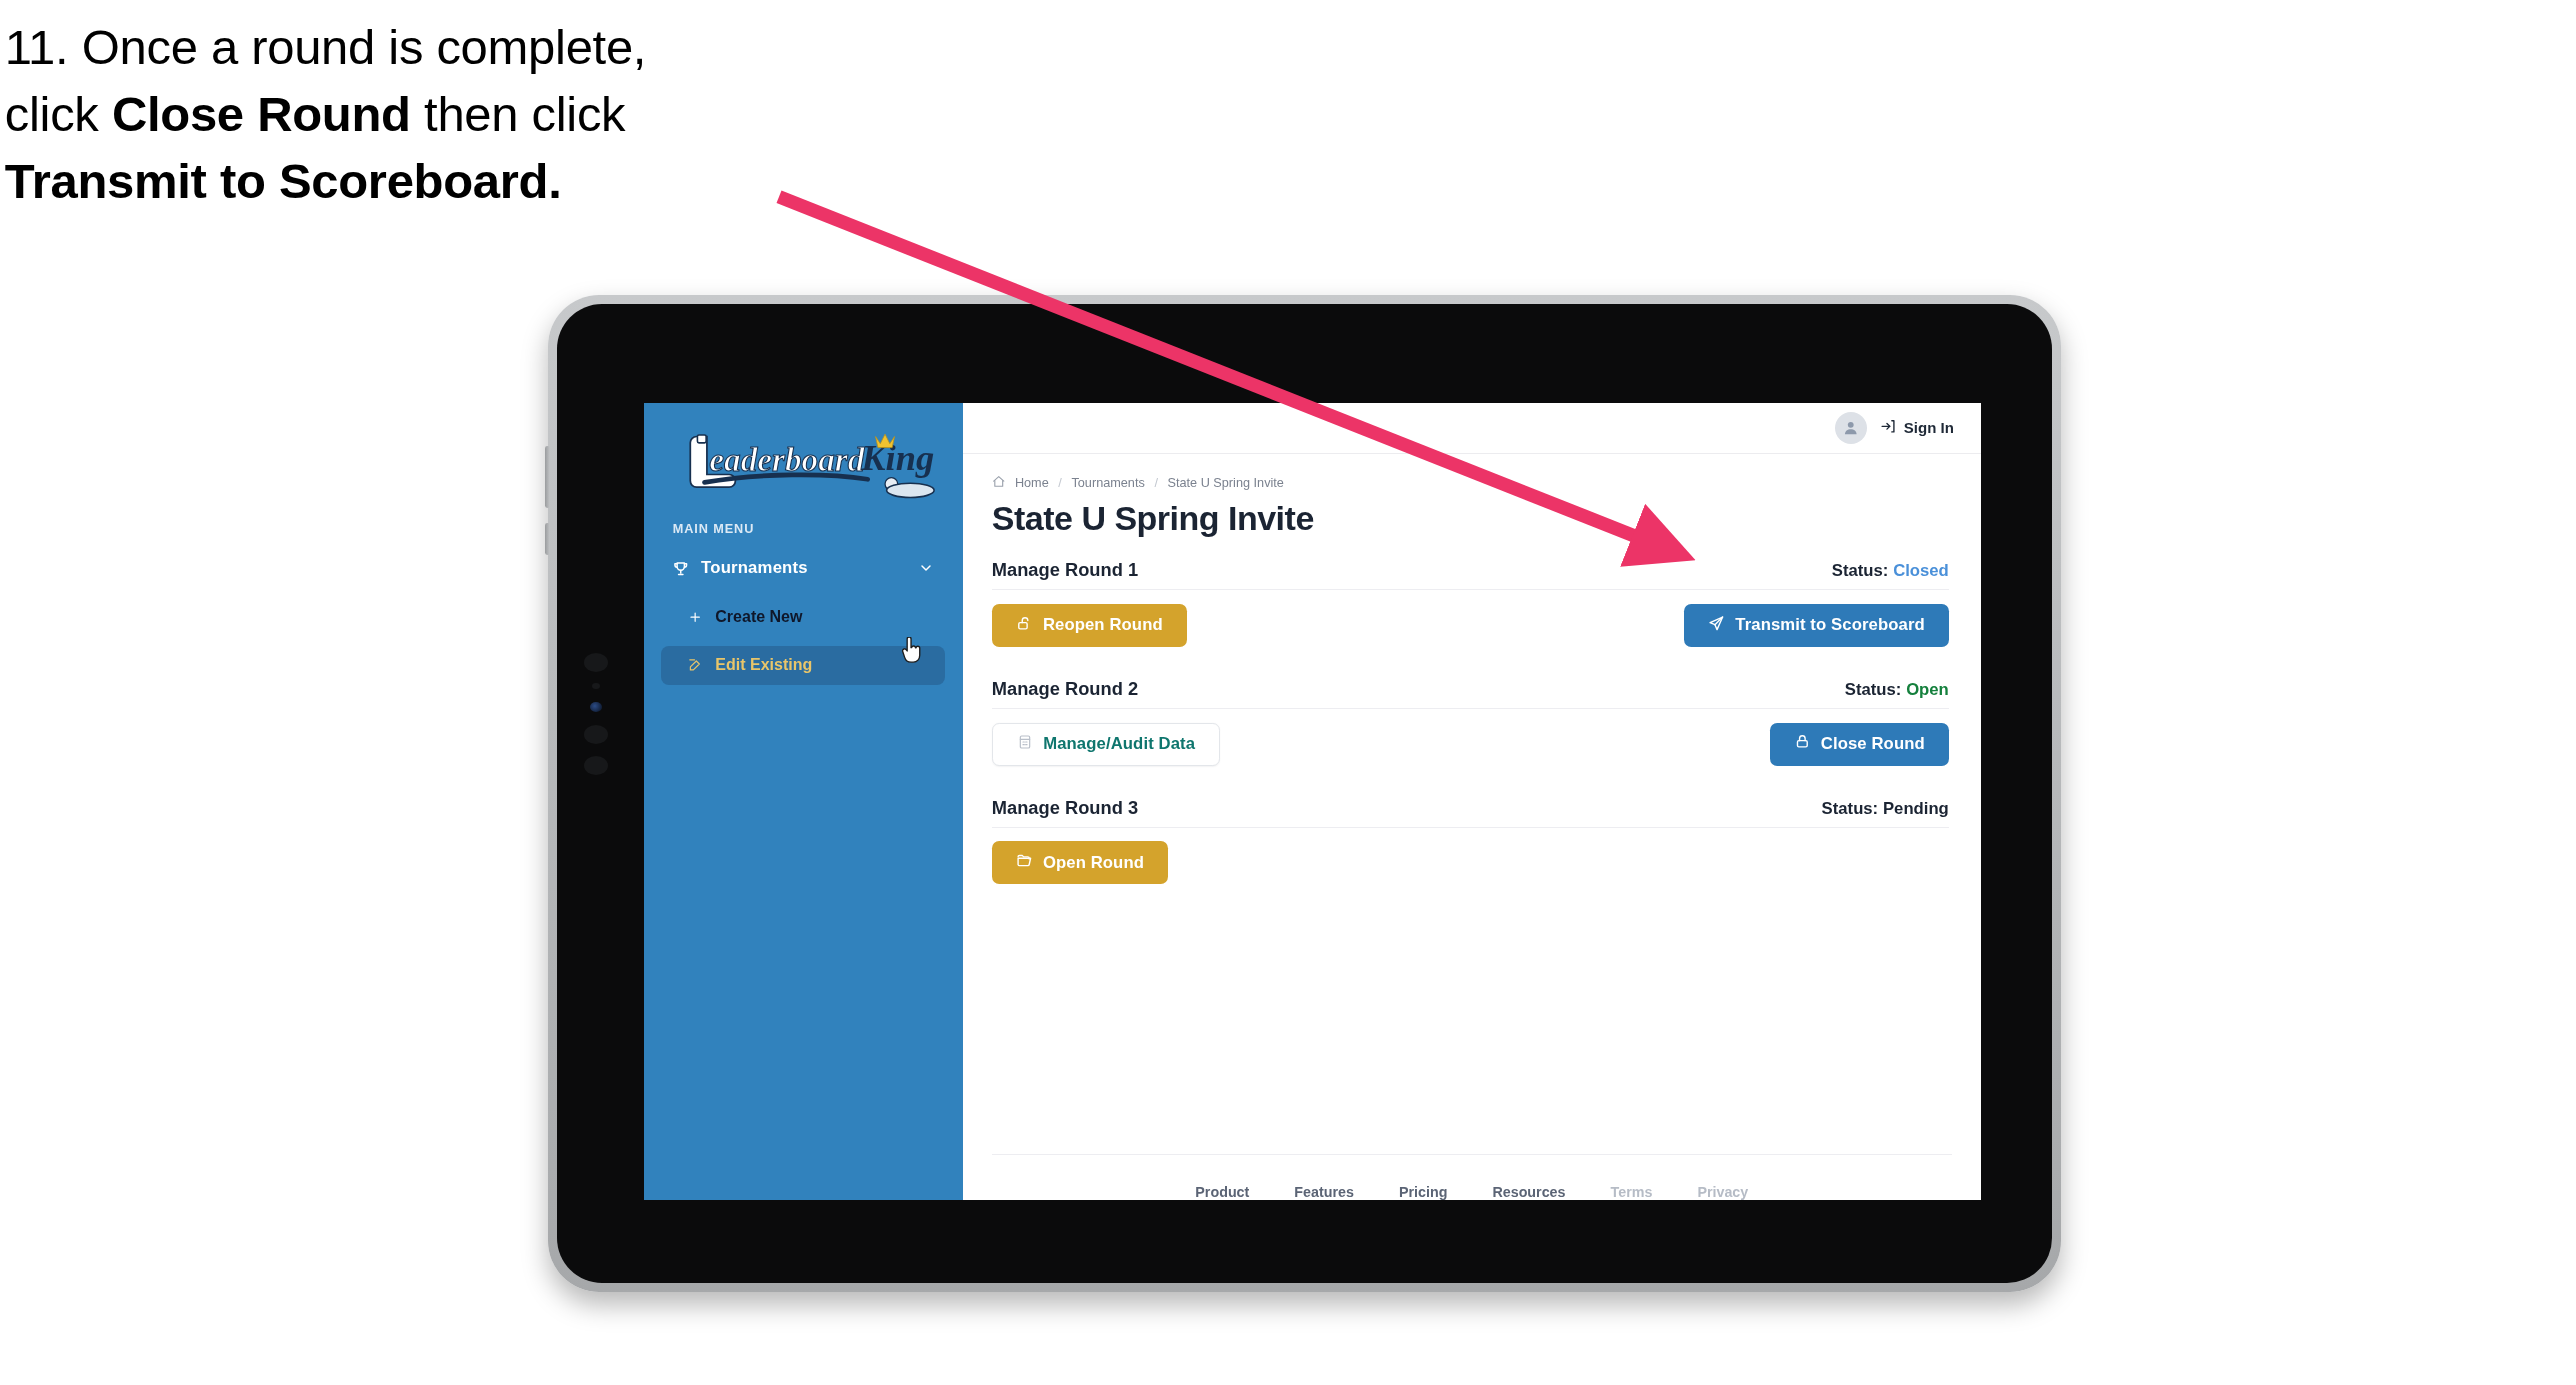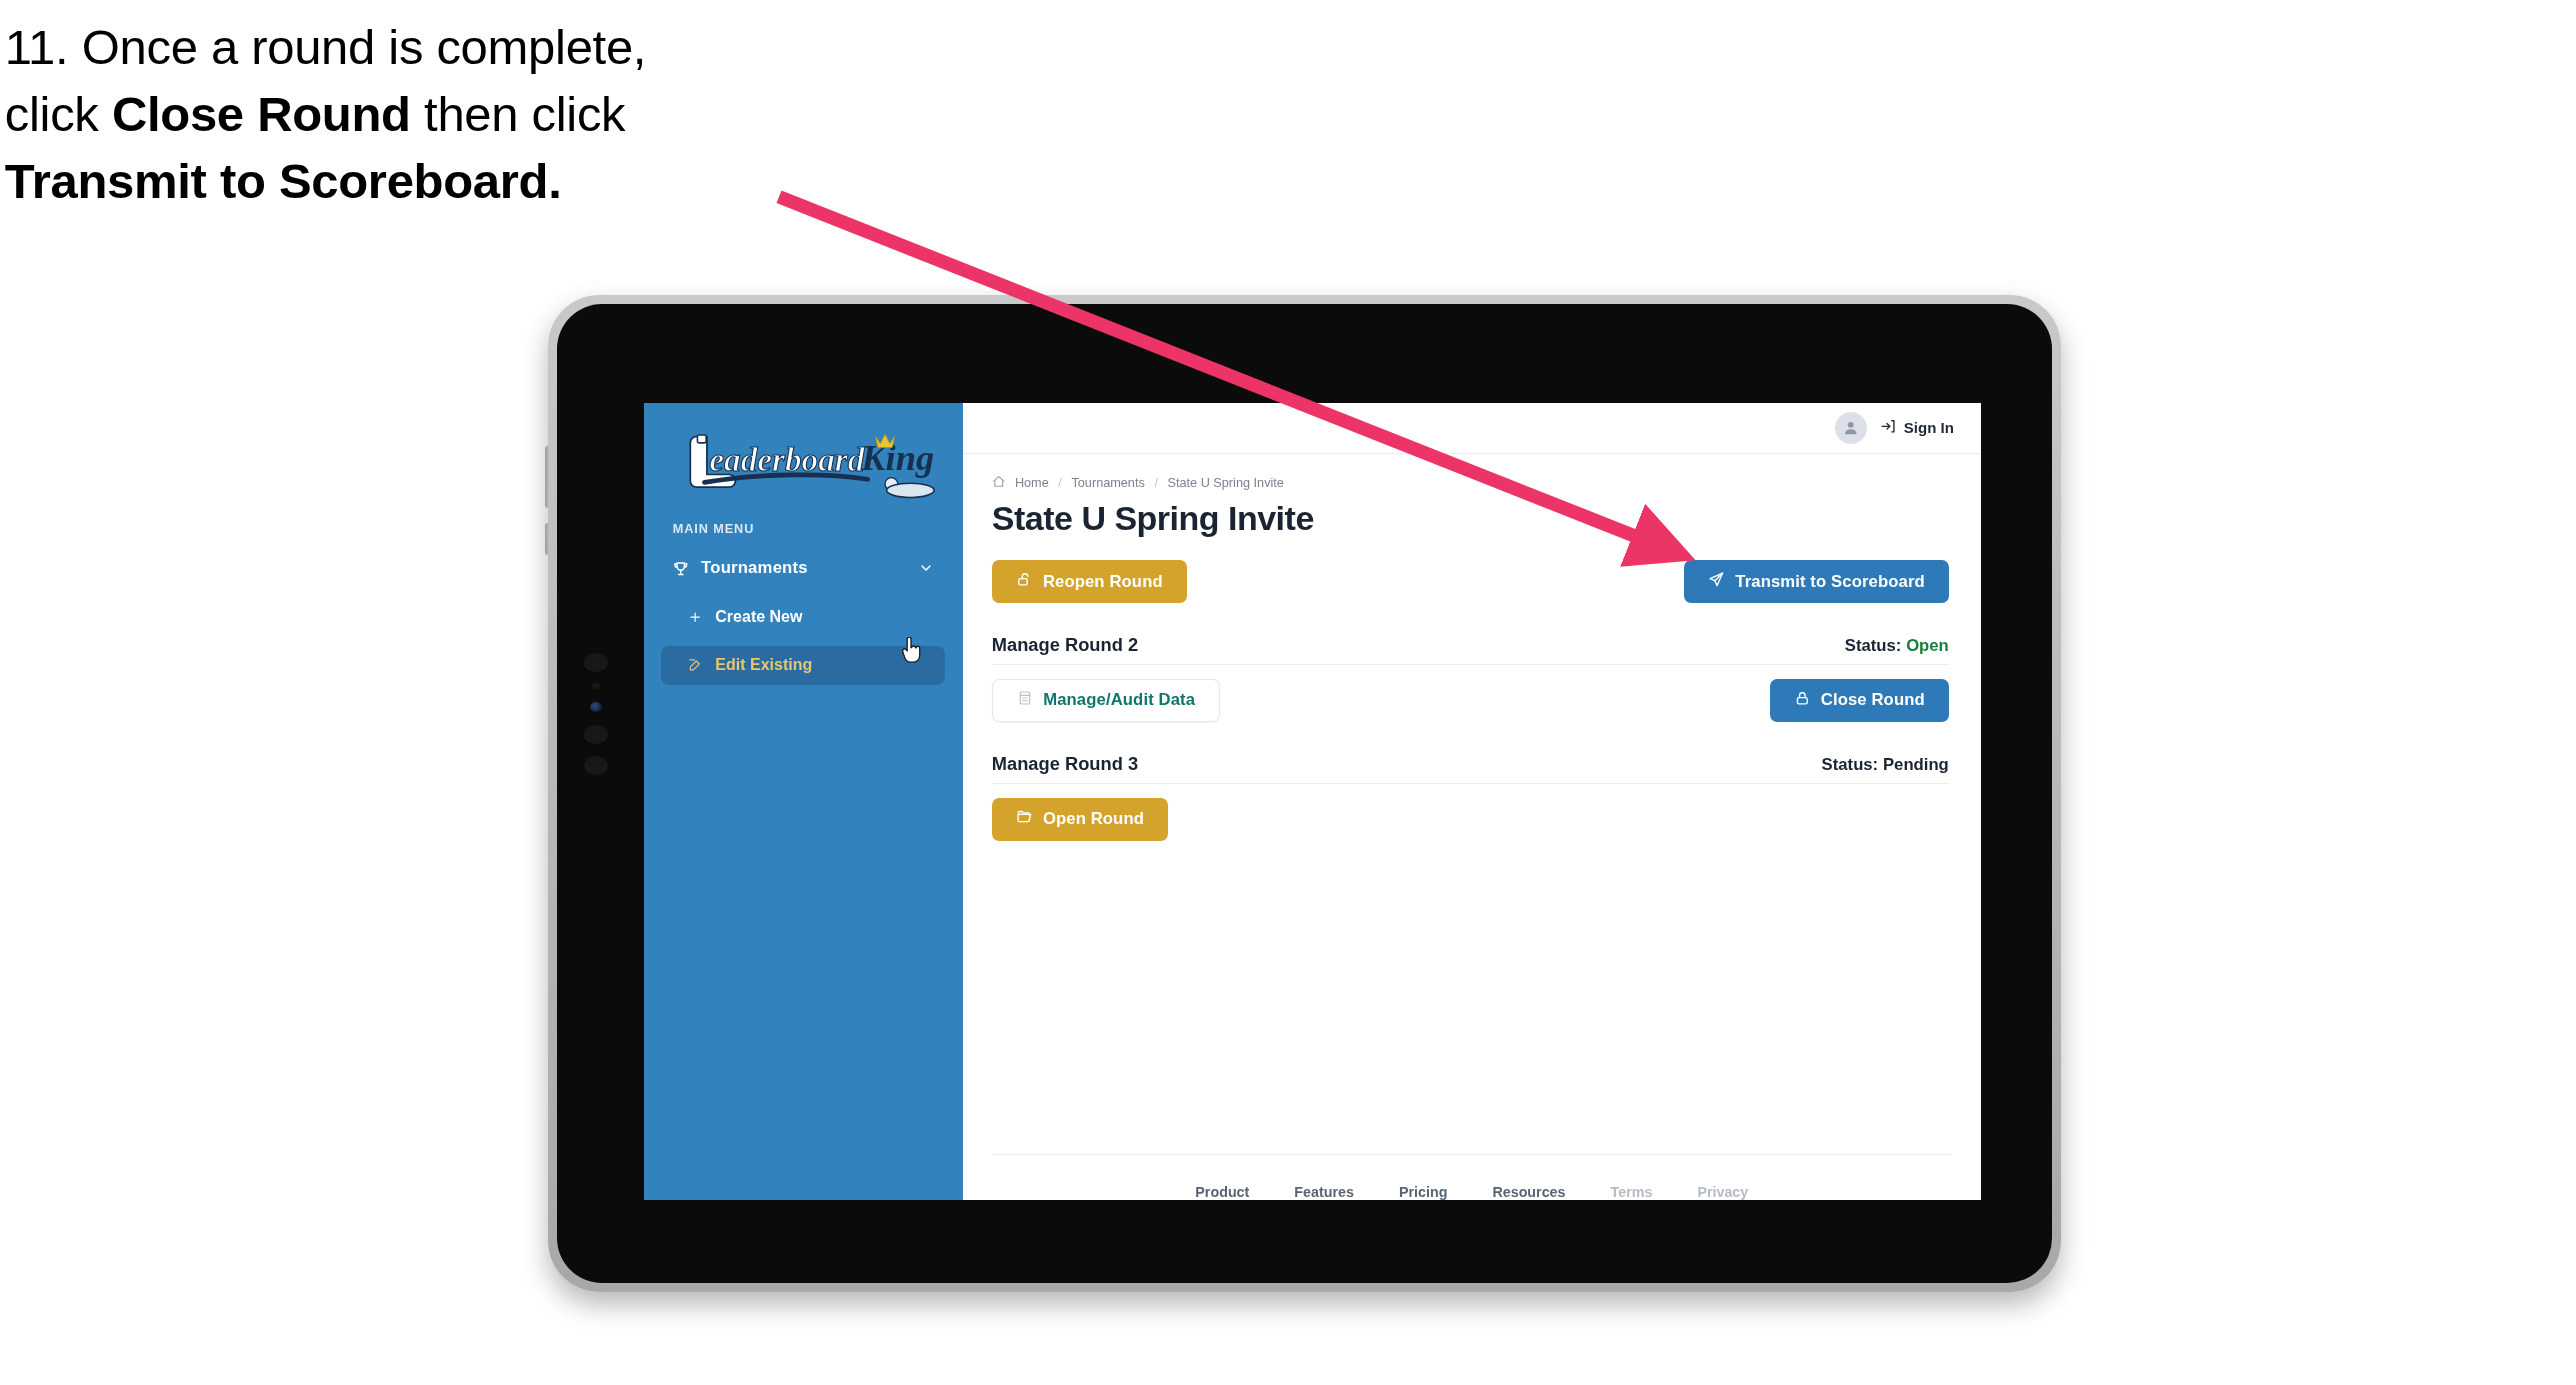--- a/index.html
+++ b/index.html
@@ -98,21 +98,21 @@
     letter-spacing: 0.2px;
   }
   .nav-item .ico { width: 24px; display: flex; align-items: center; justify-content: flex-start; }
   .nav-item .lbl { margin-left: 4.8px; }
   .nav-item .chev { margin-left: auto; display: flex; align-items: center; }
   .nav-sub {
     display: flex; align-items: center;
     margin: 9.6px 17.5px 0 17.5px;
     padding: 10.4px 11px 10.4px 27px;
     border-radius: 8px;
-    color: #ffffff;
+    color: #0f172a;
     font-size: 16px;
     font-weight: 700;
   }
   .nav-sub .ico { width: 27px; display: flex; align-items: center; }
   .nav-sub.active { background: #2a6ca1; color: #e8c56a; }
   .nav-sub.active .ico svg { stroke: #e8c56a; }
   .cursor-hand { position: absolute; left: 256px; top: 234px; width: 24px; height: 29px; }
 
   
   .main {
@@ -308,20 +308,24 @@
               <span class="crumb">Home</span>
               <span class="sep">/</span>
               <span class="crumb">Tournaments</span>
               <span class="sep">/</span>
               <span class="crumb">State U Spring Invite</span>
             </div>
 
             <div class="page-title">State U Spring Invite</div>
 
             <div class="round-block">
+              <div class="round-head">
+                <span class="round-title">Manage Round 1</span>
+                <span class="round-status"><span>Status:</span><span class="val" style="color:#4a90d9">Closed</span></span>
+              </div>
               <div class="round-actions">
                 <button class="btn btn-gold">
                   <span>
                     <svg width="16.7" height="16.7" viewBox="0 0 24 24" fill="none" stroke="#ffffff" stroke-width="2" stroke-linecap="round" stroke-linejoin="round">
                       <rect x="4" y="11" width="12" height="9" rx="2"></rect>
                         <path d="M9 11V8a4 4 0 0 1 8 0"></path>
                     </svg>
                   </span>
                   <span>Reopen Round</span>
                 </button>

